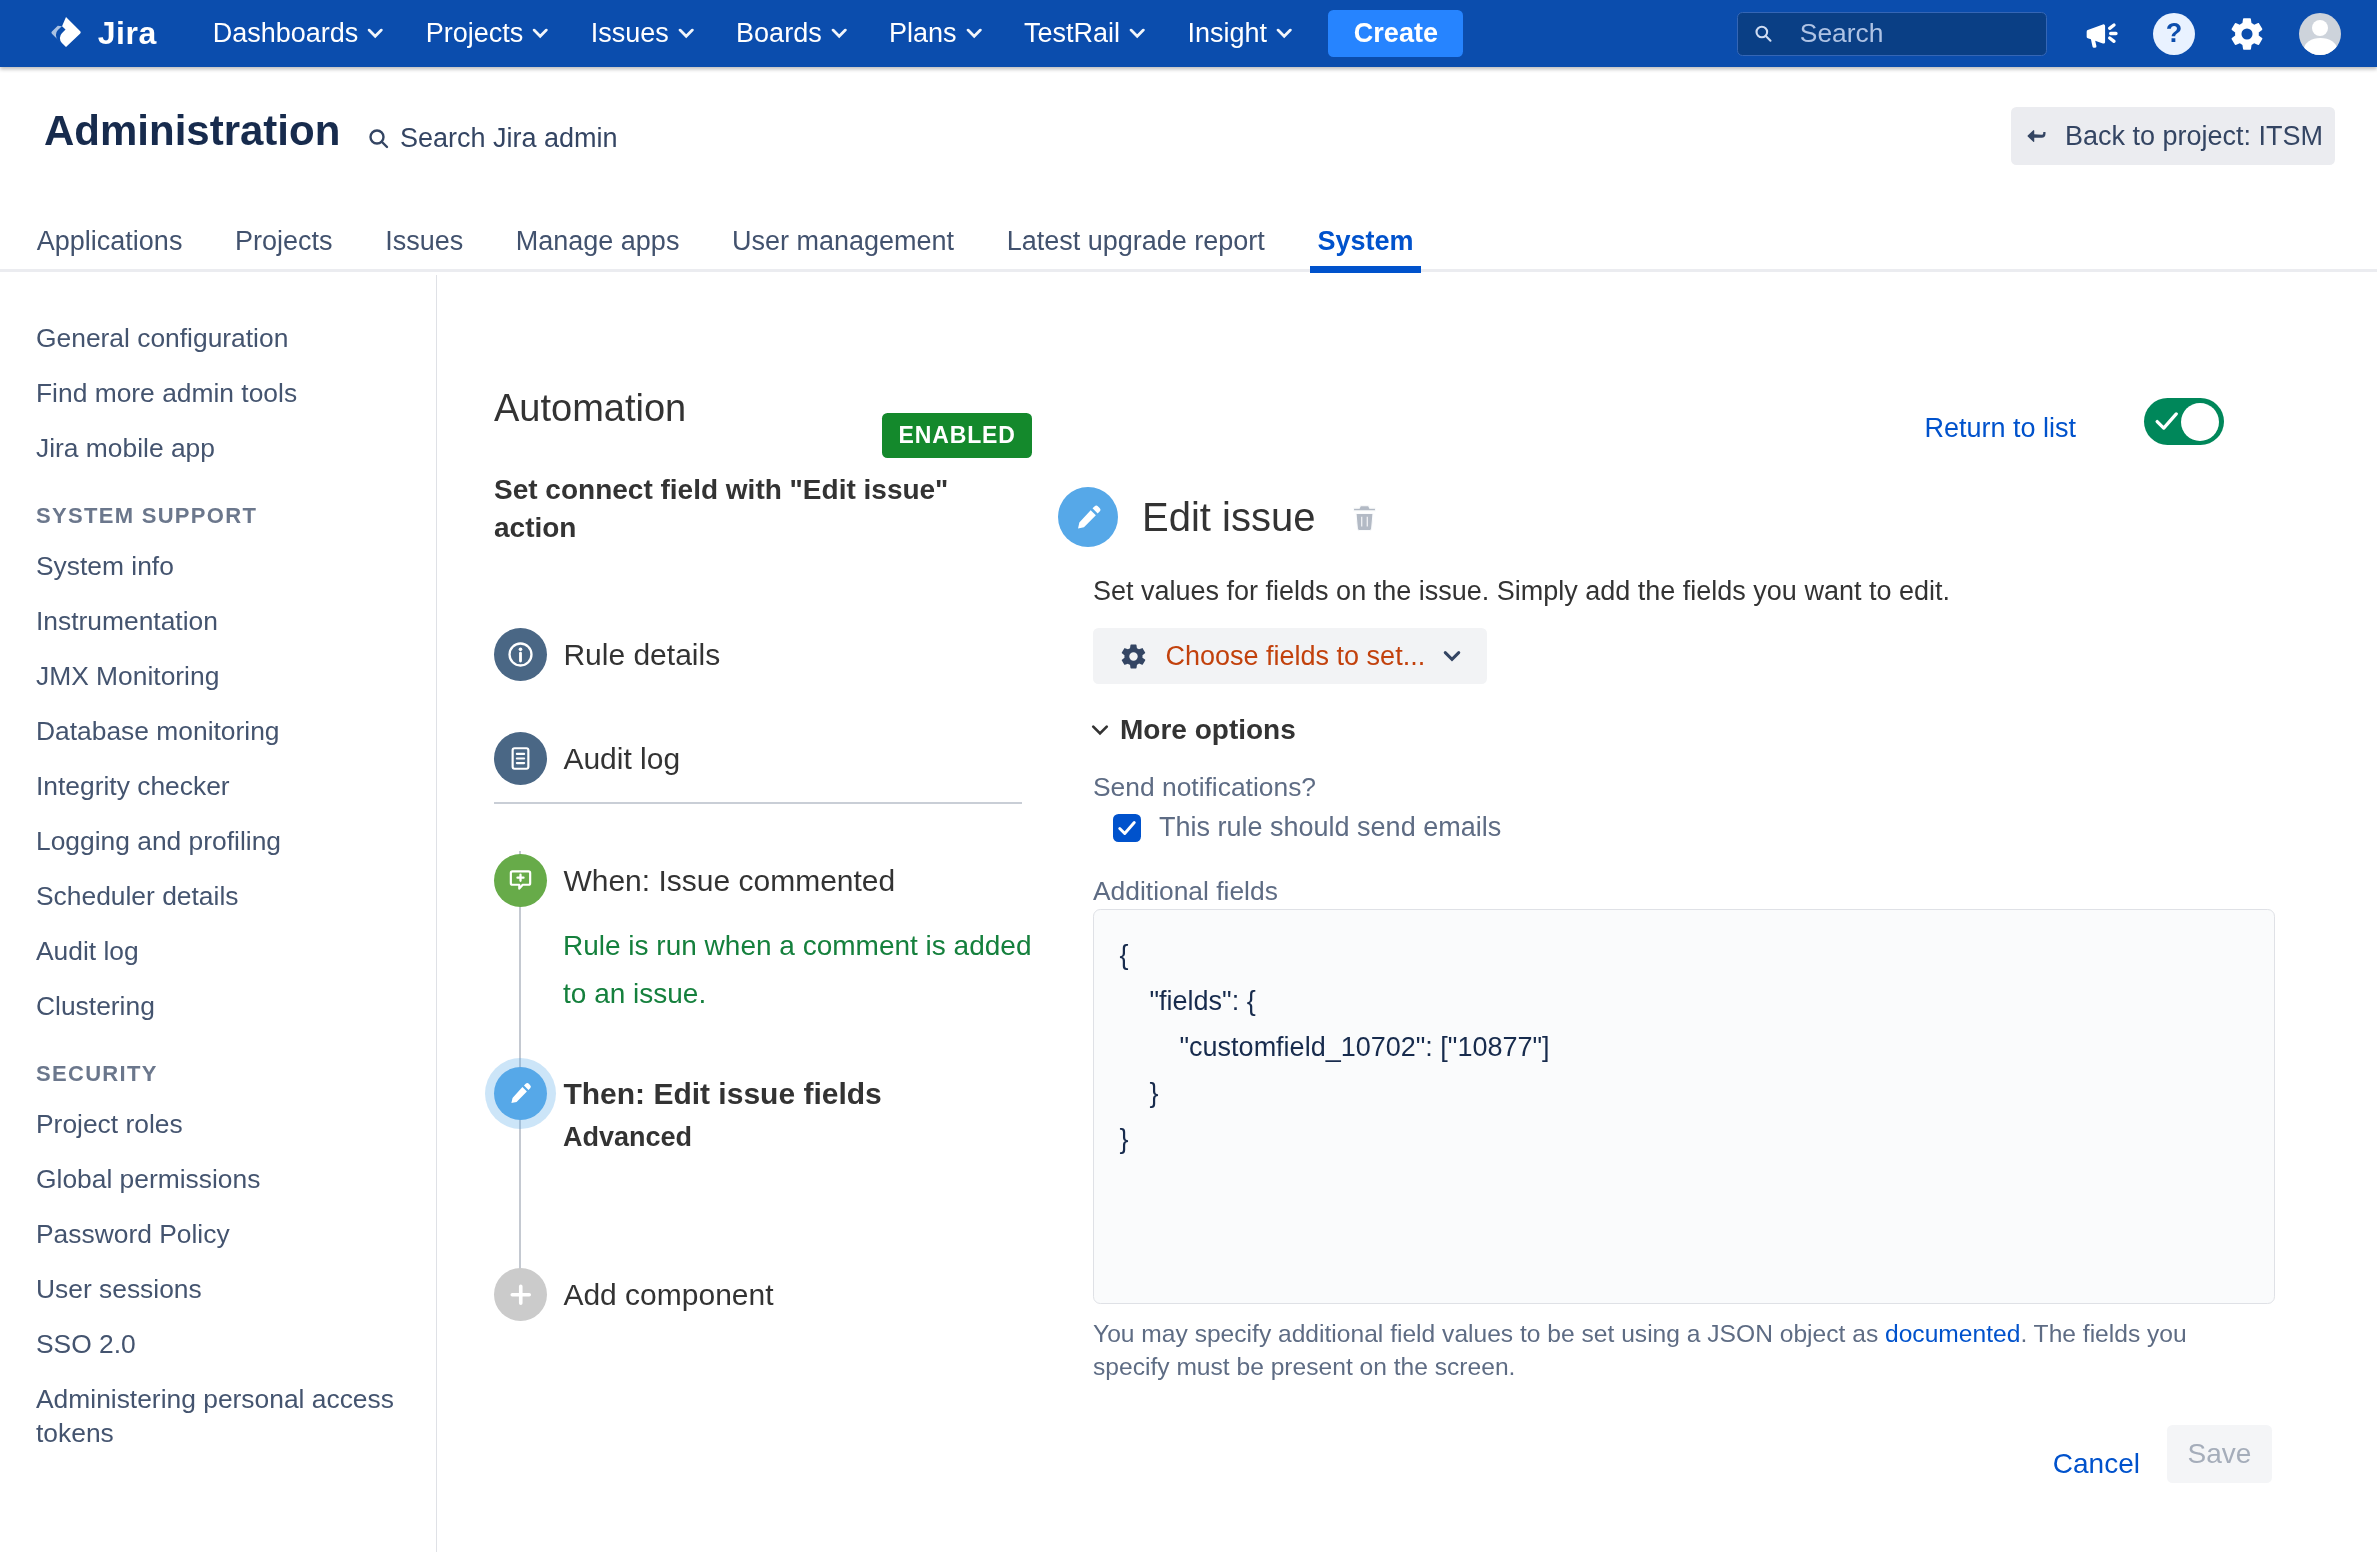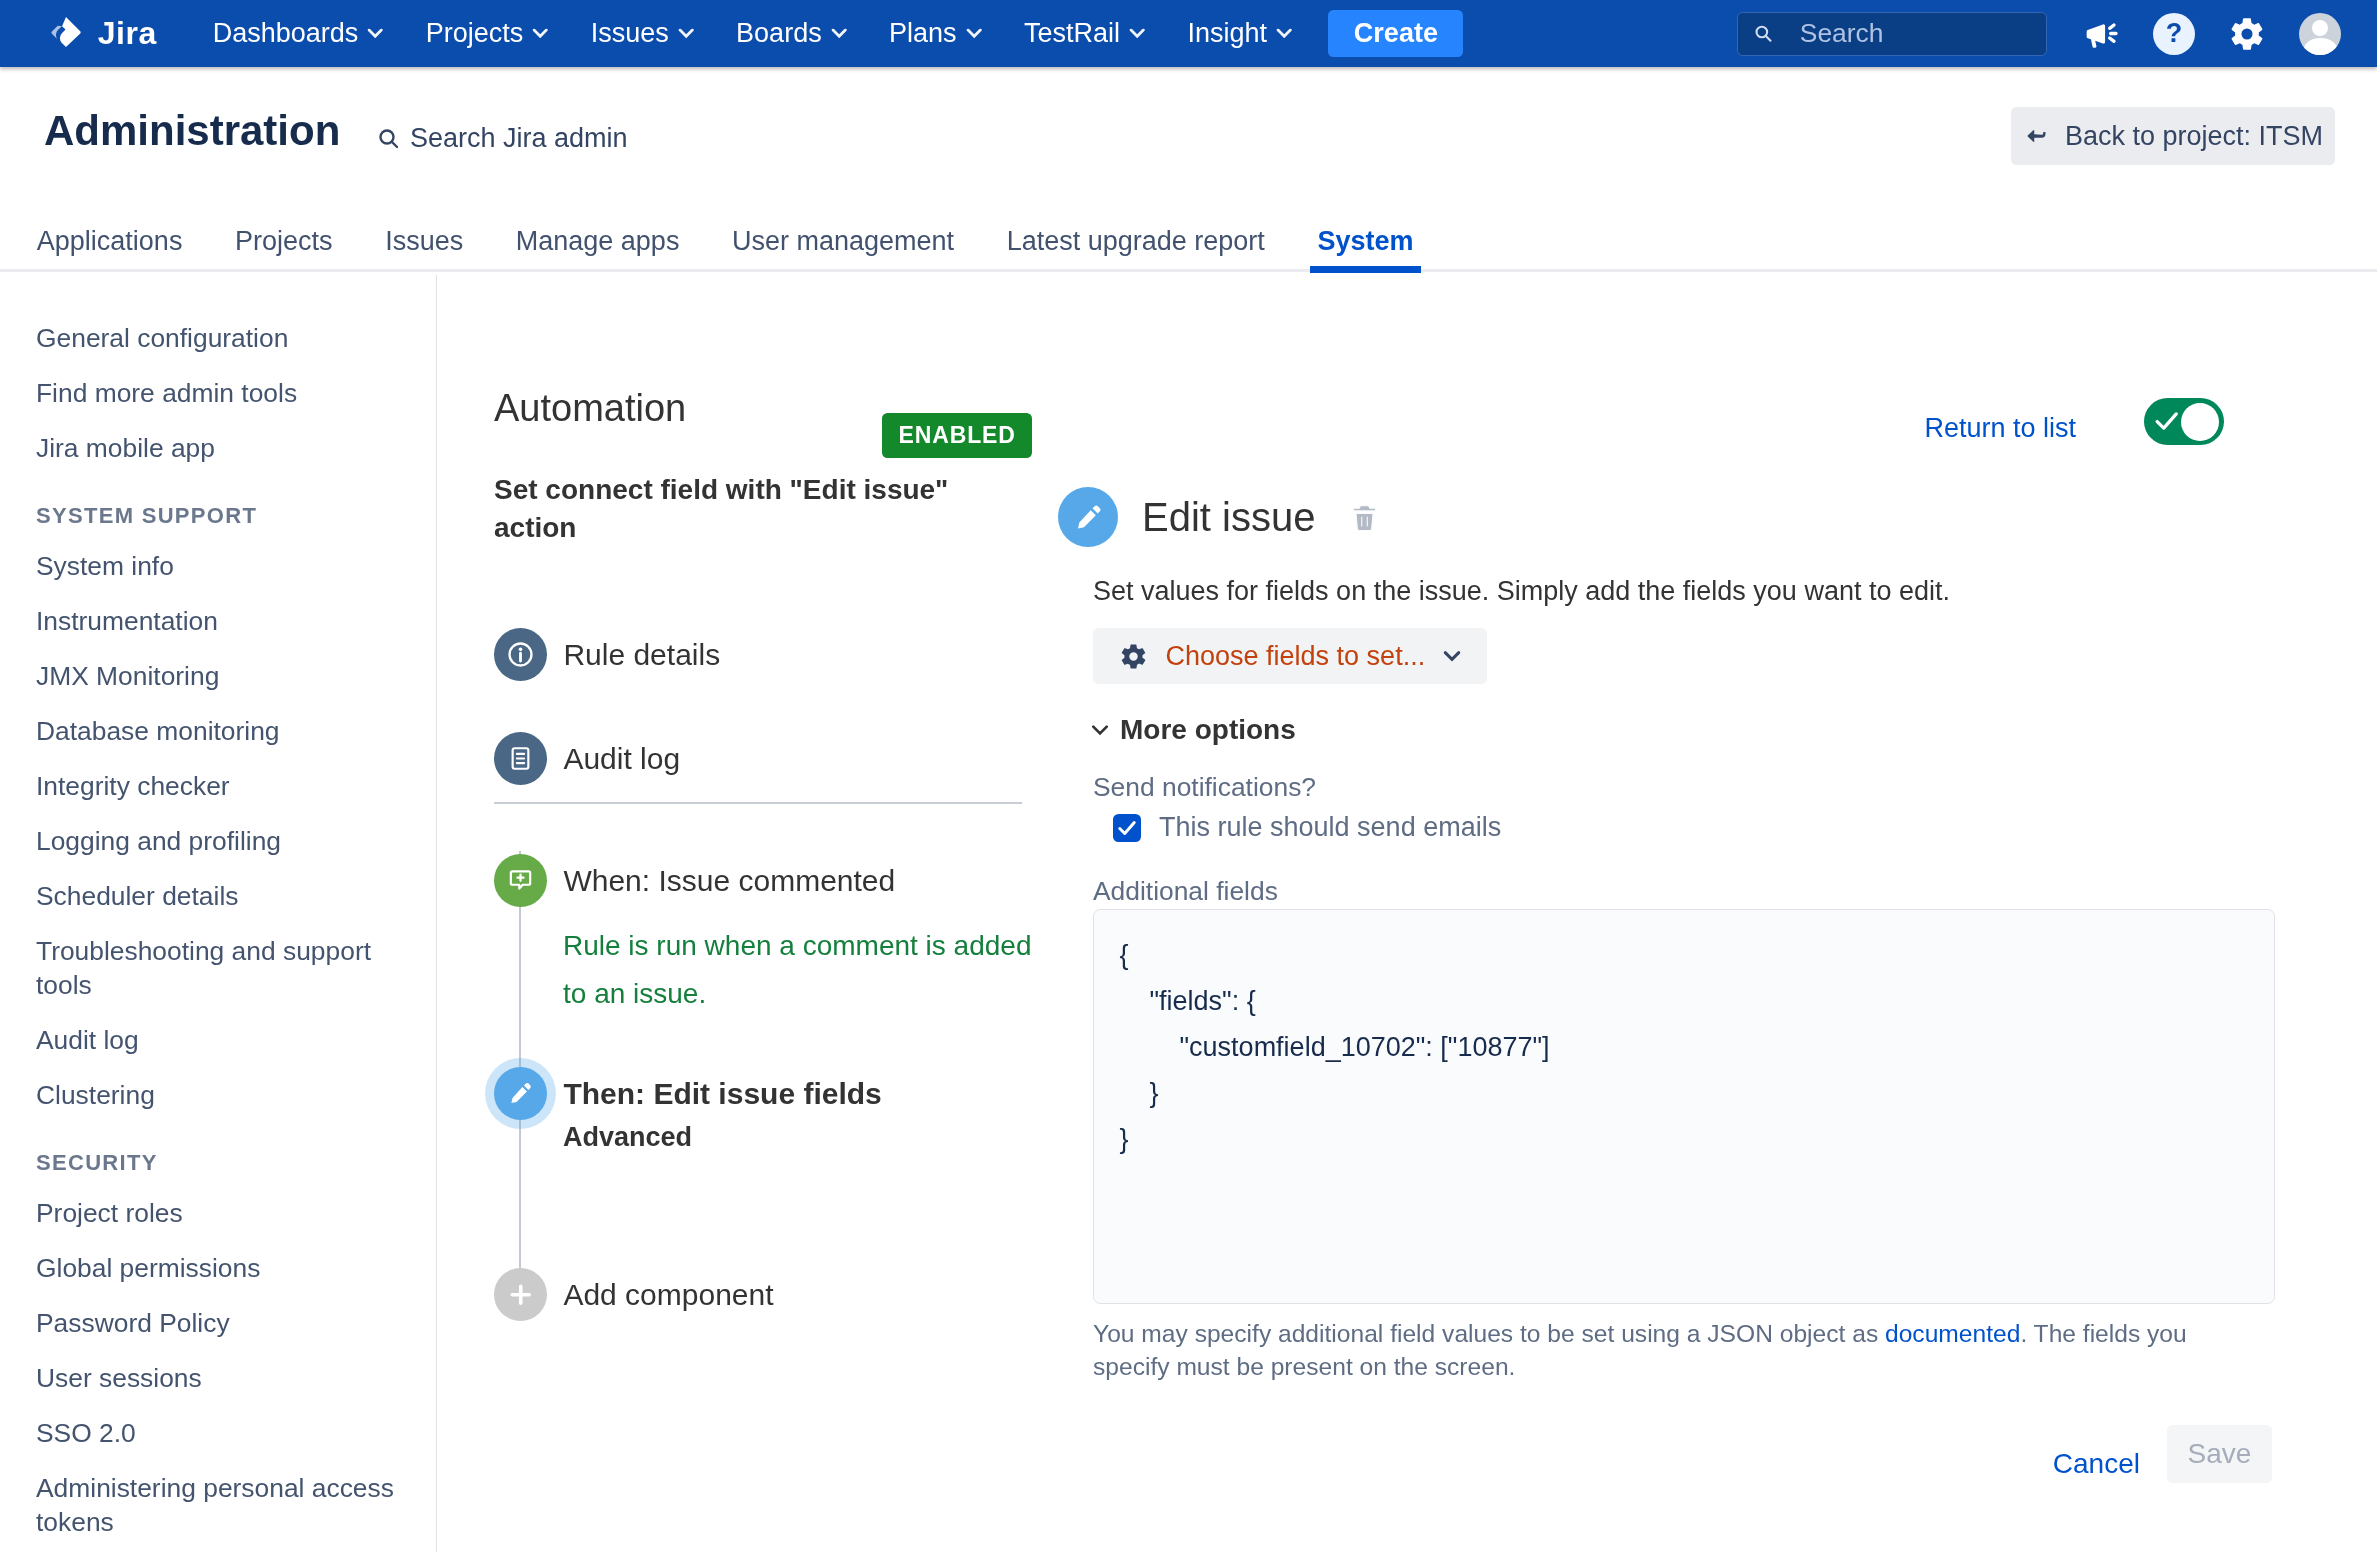--- a/index.html
+++ b/index.html
@@ -25,21 +25,21 @@
   .icon-btn { display:flex; align-items:center; justify-content:center; cursor:pointer; }
   .help-circle { width:42px; height:42px; border-radius:50%; background:#E9F2FF; color:#0B4DAD;
                  font-size:27px; font-weight:700; display:flex; align-items:center; justify-content:center; }
   .avatar { width:42px; height:42px; border-radius:50%; background:#CDD3DB; position:relative; overflow:hidden; }
   .avatar .head { position:absolute; top:7.3px; left:12.8px; width:16.4px; height:16.4px; border-radius:50%; background:#fff; }
   .avatar .body { position:absolute; top:25.5px; left:4.6px; width:33px; height:22px; border-radius:50% 50% 0 0; background:#fff; }
 
   
   .admin-header { position:absolute; top:67px; left:0; width:100%; height:151px; }
   .page-title { position:absolute; left:44px; top:40px; font-size:42px; font-weight:600; color:#172B4D; }
-  .admin-search { position:absolute; left:377px; top:56px; display:flex; align-items:center; gap:9px;
+  .admin-search { position:absolute; left:367px; top:56px; display:flex; align-items:center; gap:9px;
                   color:#344563; font-size:27px; cursor:pointer; }
   .back-btn { position:absolute; right:42px; top:40px; height:58px; background:#EBECF0; border:none; border-radius:5.5px;
               display:flex; align-items:center; gap:14.6px; padding:0 12px; font-size:27px; color:#344563;
               font-family:inherit; cursor:pointer; }
 
   
   .tabs { position:absolute; top:219px; left:0; width:100%; height:53px; display:flex; gap:49px; padding-left:35px;
           border-bottom:3.6px solid #EBECF0; }
   .tab { font-size:27px; color:#42526E; padding:7.3px 1.8px; cursor:pointer; position:relative; }
   .tab.active { color:#0052CC; font-weight:600; }
@@ -223,21 +223,20 @@
     <div class="side-item">Jira mobile app</div>
 
     <div class="side-header">SYSTEM SUPPORT</div>
     <div class="side-item">System info</div>
     <div class="side-item">Instrumentation</div>
     <div class="side-item">JMX Monitoring</div>
     <div class="side-item">Database monitoring</div>
     <div class="side-item">Integrity checker</div>
     <div class="side-item">Logging and profiling</div>
     <div class="side-item">Scheduler details</div>
-    <div class="side-item">Troubleshooting and support tools</div>
     <div class="side-item">Audit log</div>
     <div class="side-item">Clustering</div>
 
     <div class="side-header">SECURITY</div>
     <div class="side-item">Project roles</div>
     <div class="side-item">Global permissions</div>
     <div class="side-item">Password Policy</div>
     <div class="side-item">User sessions</div>
     <div class="side-item">SSO 2.0</div>
     <div class="side-item">Administering personal access tokens</div>

